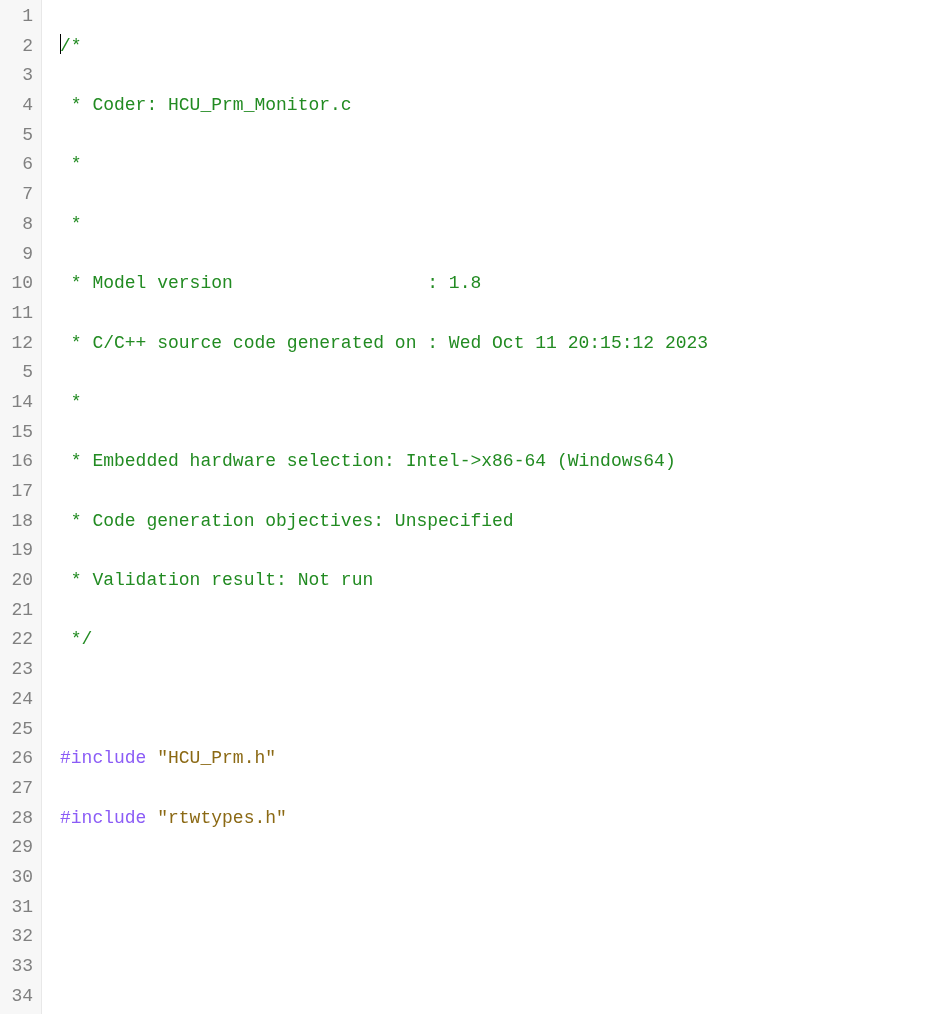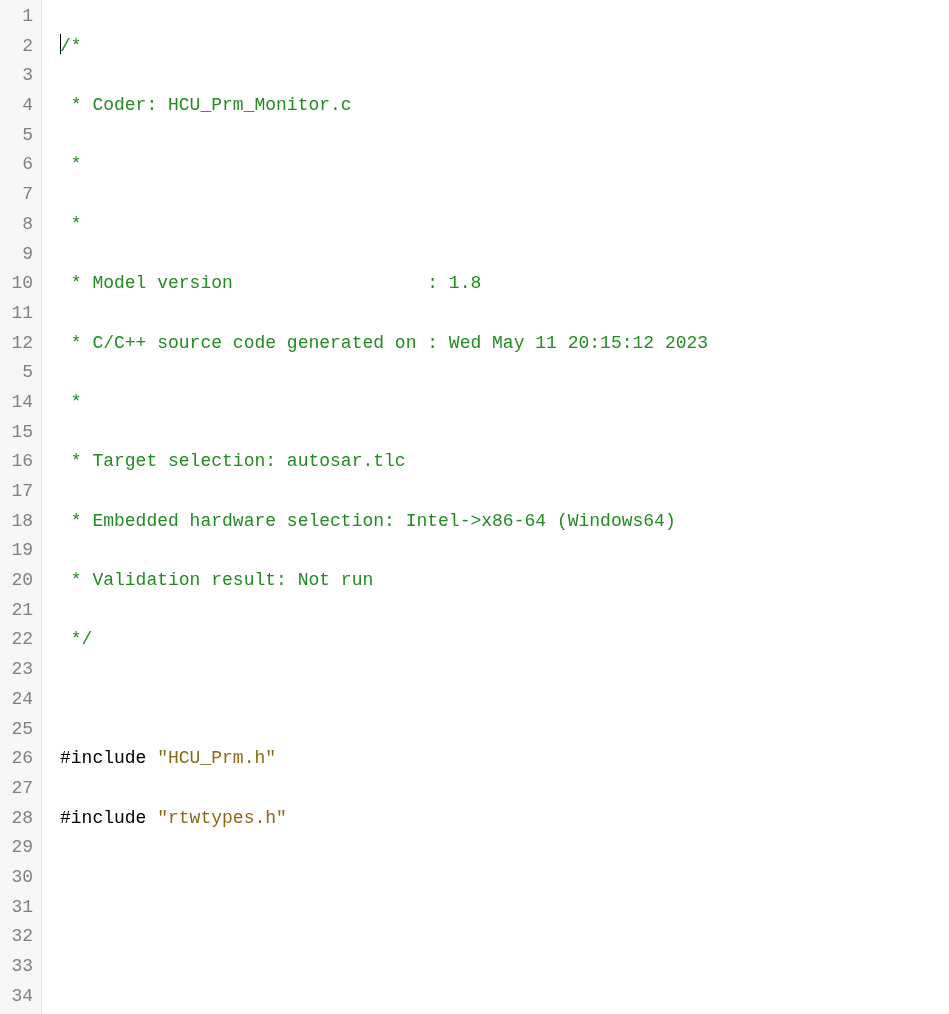--- a/index.html
+++ b/index.html
@@ -31,21 +31,21 @@
     display: inline-block;
     width: 1px;
     height: 20px;
     background: #000;
     vertical-align: middle;
     margin-right: -1px;
     position: relative;
     top: -2px;
   }
   .c-comment { color: #228B22; }
-  .c-preproc { color: #000000; }
+  .c-preproc { color: #8b5cf6; }
   .c-string  { color: #8B6914; }
 </style>
 </head>
 <body>
 
 <div class="gutter">
   <div>1</div>
   <div>2</div>
   <div>3</div>
   <div>4</div>
@@ -80,24 +80,24 @@
   <div>33</div>
   <div>34</div>
 </div>
 
 <div class="code">
 <div class="code-line"><span class="cursor"></span><span class="c-comment">/*</span></div>
 <div class="code-line"><span class="c-comment"> * Coder: HCU_Prm_Monitor.c</span></div>
 <div class="code-line"><span class="c-comment"> *</span></div>
 <div class="code-line"><span class="c-comment"> *</span></div>
 <div class="code-line"><span class="c-comment"> * Model version                  : 1.8</span></div>
-<div class="code-line"><span class="c-comment"> * C/C++ source code generated on : Wed May 11 20:15:12 2023</span></div>
+<div class="code-line"><span class="c-comment"> * C/C++ source code generated on : Wed Oct 11 20:15:12 2023</span></div>
 <div class="code-line"><span class="c-comment"> *</span></div>
-<div class="code-line"><span class="c-comment"> * Target selection: autosar.tlc</span></div>
 <div class="code-line"><span class="c-comment"> * Embedded hardware selection: Intel-&gt;x86-64 (Windows64)</span></div>
+<div class="code-line"><span class="c-comment"> * Code generation objectives: Unspecified</span></div>
 <div class="code-line"><span class="c-comment"> * Validation result: Not run</span></div>
 <div class="code-line"><span class="c-comment"> */</span></div>
 <div class="code-line"></div>
 <div class="code-line"><span class="c-preproc">#include </span><span class="c-string">"HCU_Prm.h"</span></div>
 <div class="code-line"><span class="c-preproc">#include </span><span class="c-string">"rtwtypes.h"</span></div>
 
 
 
 
 

